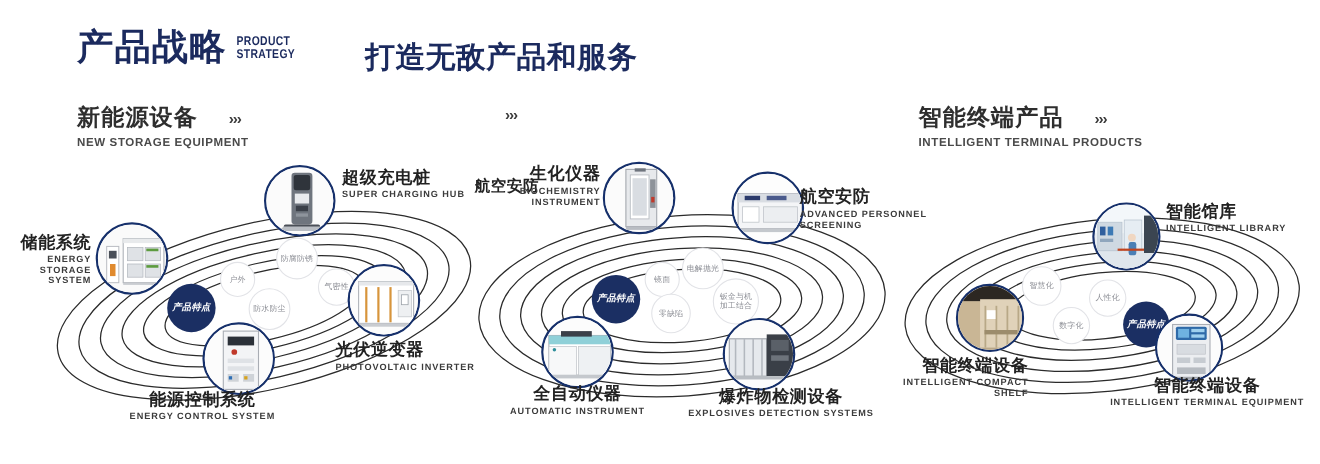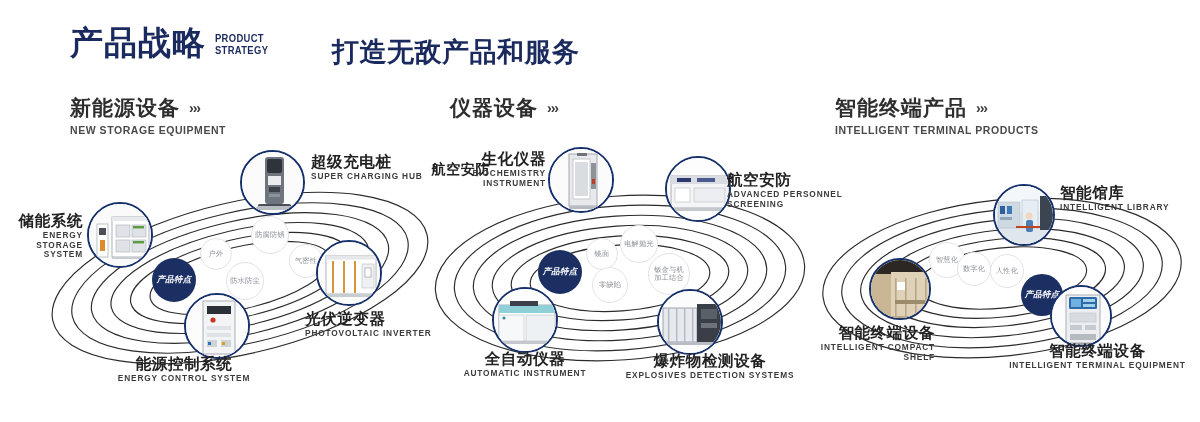--- a/index.html
+++ b/index.html
@@ -26,21 +26,21 @@
   }
   .hdr-sub {
     position: absolute; left: 332px; top: 34px;
     font-size: 27px; font-weight: 700; color: #1b2a5e; letter-spacing: .5px;
   }
 
   
   .sec { position: absolute; }
   .sec-cn {
     font-size: 21px; font-weight: 700; color: #2e2e2e;
-    letter-spacing: 1px; line-height: 1.1; display: flex; align-items: center;
+    letter-spacing: 1px; line-height: 1.1; display: flex; align-items: center; gap: 19px;
   }
   .sec-arrows {
     margin-left: 9px; color: #3a3a3a; font-size: 14px; letter-spacing: -1px;
     font-weight: 700; transform: translateY(1px);
   }
   .sec-en {
     margin-top: 5px; font-size: 10.5px; font-weight: 600; color: #4a4a4a;
     letter-spacing: .55px;
   }
 
@@ -100,21 +100,20 @@
   <div class="sec" style="left:70px;  top:96px;">
     <div class="sec-cn">
       <span>新能源设备</span>
       <span class="sec-arrows">›››</span>
     </div>
     <div class="sec-en">NEW STORAGE EQUIPMENT</div>
   </div>
 
   <div class="sec" style="left:450px; top:96px;">
     <div class="sec-cn">
-      <span>仪器设备</span>
       <span class="sec-arrows">›››</span>
     </div>
   </div>
 
   <div class="sec" style="left:835px; top:96px;">
     <div class="sec-cn">
       <span>智能终端产品</span>
       <span class="sec-arrows">›››</span>
     </div>
     <div class="sec-en">INTELLIGENT TERMINAL PRODUCTS</div>
@@ -352,21 +351,21 @@
         <ellipse cx="197" cy="128" rx="142" ry="58" transform="rotate(-6 197 128)"></ellipse>
         <ellipse cx="197" cy="128" rx="123" ry="48" transform="rotate(-6 197 128)"></ellipse>
         <ellipse cx="197" cy="128" rx="104" ry="39" transform="rotate(-6 197 128)"></ellipse>
         <ellipse cx="197" cy="128" rx="85" ry="30" transform="rotate(-6 197 128)"></ellipse>
       </g>
     </svg>
 
     <div class="feat" style="left:124px; top:92px; width:36px; height:36px;">
       <span>智慧化</span>
     </div>
-    <div class="feat" style="left:152px; top:102px; width:34px; height:34px;">
+    <div class="feat" style="left:152px; top:129px; width:34px; height:34px;">
       <span>数字化</span>
     </div>
     <div class="feat" style="left:185px; top:104px; width:34px; height:34px;">
       <span>人性化</span>
     </div>
     <div class="feat core" style="left:216px; top:124px; width:42px; height:42px;">
       <span>产品特点</span>
     </div>
 
     <div class="node" style="left:188px; top:34px; width:62px; height:62px;">

